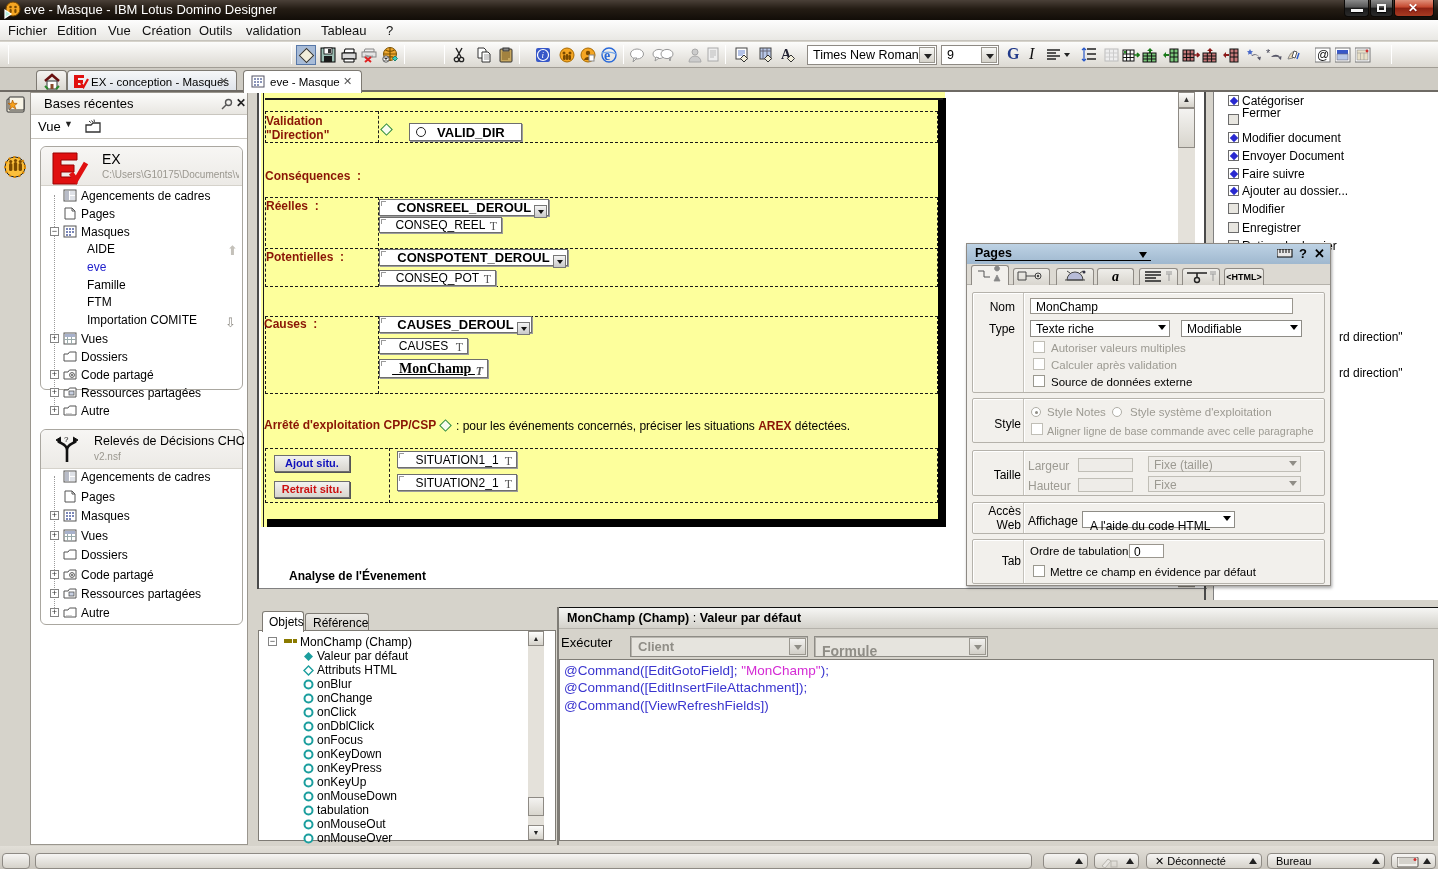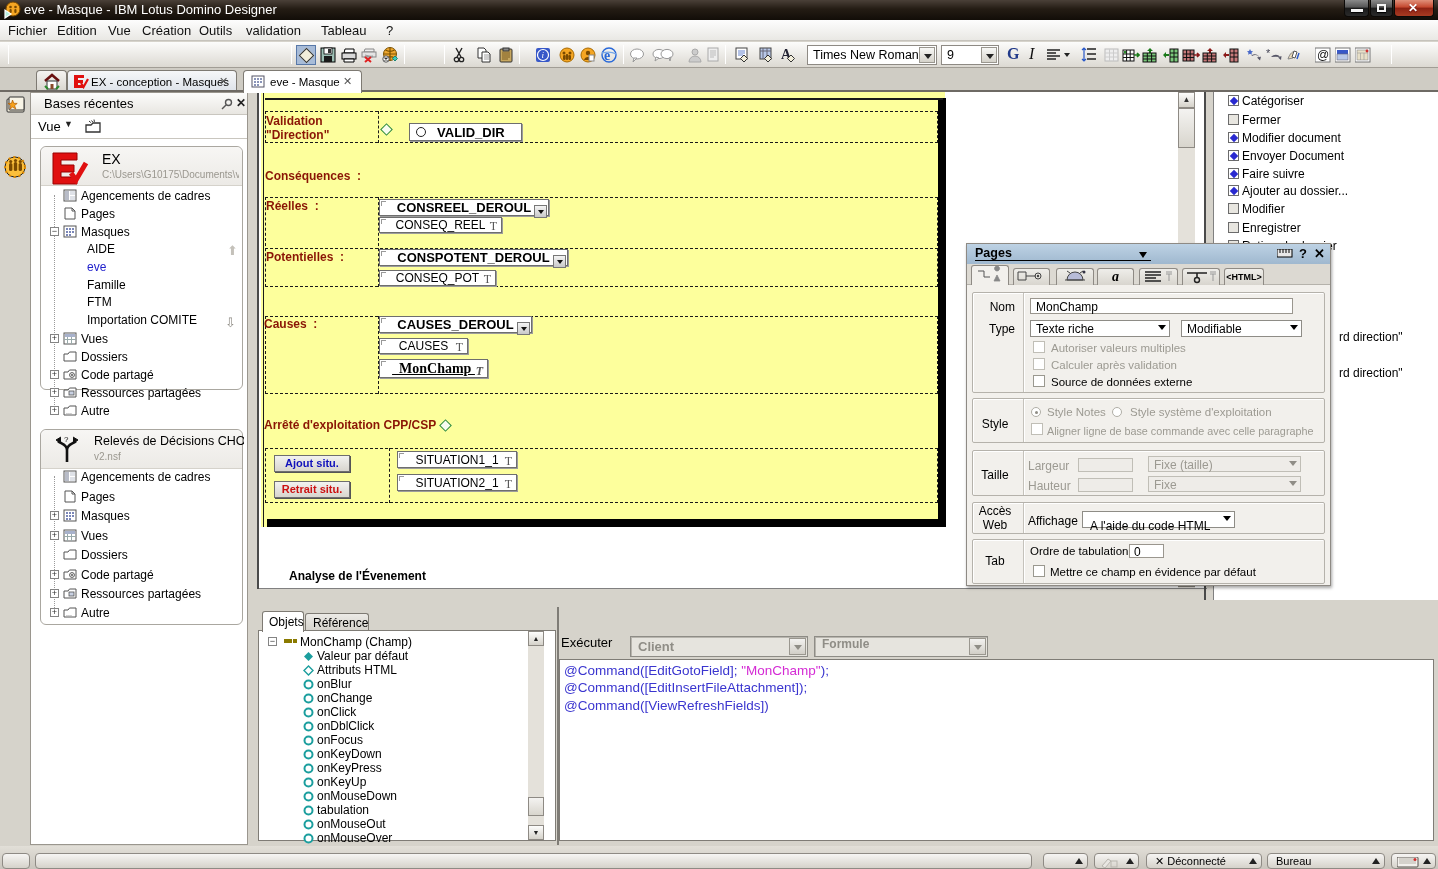--- a/index.html
+++ b/index.html
@@ -43,21 +43,21 @@
 .arow{position:absolute;left:28px;font-size:12px;color:#000;white-space:nowrap}
 .aicn{position:absolute;left:14px;width:11px;height:11px;border:1px solid #6b6b6b;background:#fff}
 
 .btab{position:absolute;height:20px;border:1px solid #7e7a73;border-bottom:none;border-radius:3px 3px 0 0;font-size:12px;text-align:center}
 #objbox{left:258px;top:538px;width:298px;height:211px;background:#fff;border:1px solid #7f7c76}
 #codebox{left:559px;top:567px;width:875px;height:182px;background:#fff;border:1px solid #7f7c76;font-size:13.5px}
 .orow{position:absolute;font-size:12px;white-space:nowrap}
 
 #champ{left:966px;top:151px;width:365px;height:343px;background:#f2f0ec;border:1px solid #8e8a84;box-shadow:1px 2px 3px rgba(0,0,0,.35)}
 .sect{position:absolute;left:5px;width:353px;border:1px solid #b5b2ab;border-radius:2px;box-shadow:inset 1px 1px 0 #fff}
-.slab{position:absolute;font-size:12px;color:#000;text-align:center;width:52px}
+.slab{position:absolute;font-size:12px;color:#000;text-align:right;width:52px}
 .cdd{position:absolute;background:#fff;border:1px solid #8e8c86;font-size:12px}
 .cdd .ar{position:absolute;right:3px;top:4px;width:0;height:0;border:4px solid transparent;border-top:5px solid #000}
 .cb{position:absolute;width:12px;height:12px;background:#fff;border:1px solid #9a988f}
 .gtx{color:#9c9a92}
 
 #status{left:0;top:846px;width:1438px;height:23px;background:linear-gradient(#e2dfd8,#c9c5bd)}
 .seg{position:absolute;top:7px;height:16px;border:1px solid #8e8a84;border-radius:4px;background:linear-gradient(#f6f5f3,#d5d2ca);font-size:11px}
 .seg .up{position:absolute;right:4px;top:4px;width:0;height:0;border:4px solid transparent;border-bottom:6px solid #222;border-top:none}
 </style></head>
 <body>
@@ -534,20 +534,21 @@
 
   <div class="dash" style="left:6px;top:224px;width:673px;height:78px"></div>
   <div class="ab" style="left:119px;top:224px;width:1px;height:78px;border-left:1px dashed #1a1a1a"></div>
   <div class="mar" style="left:5px;top:225px">Causes&nbsp; :</div>
   <div class="fbox" style="left:120px;top:224px;width:153px;height:17px;font-weight:bold;font-size:13px;line-height:16px">CAUSES_DEROUL<span class="ddbtn"></span></div>
   <div class="fbox" style="left:120px;top:246px;width:89px;height:16px;line-height:15px">CAUSES<span class="ticn">T</span></div>
   <div class="fbox" style="left:120px;top:267px;width:109px;height:19px;line-height:17px;font-family:'Liberation Serif',serif;font-weight:bold;font-size:14px"><u>&nbsp;&nbsp;MonChamp&nbsp;</u><span class="ticn" style="font-style:italic;top:3px">T</span></div>
 
   <div class="mar" style="left:5px;top:326px">Arrêté d'exploitation CPP/CSP</div>
   <div class="gdia" style="left:182px;top:329px"></div>
+  <div class="tx" style="left:197px;top:327px;font-size:12px;color:#000">: pour les événements concernés, préciser les situations <b style="color:#8a1505">AREX</b> détectées.</div>
 
   <div class="dash" style="left:6px;top:356px;width:673px;height:55px"></div>
   <div class="ab" style="left:130px;top:356px;width:1px;height:55px;border-left:1px dashed #1a1a1a"></div>
   <div class="ab" style="left:15px;top:363px;width:76px;height:17px;background:linear-gradient(#f2f2f0,#d8d5ce);border:1px solid #6e6e6e;box-shadow:1px 1px 0 #555;font-size:11px;font-weight:bold;color:#1111bb;text-align:center;line-height:15px">Ajout situ.</div>
   <div class="ab" style="left:15px;top:389px;width:76px;height:17px;background:linear-gradient(#f2f2f0,#d8d5ce);border:1px solid #6e6e6e;box-shadow:1px 1px 0 #555;font-size:11px;font-weight:bold;color:#cc1111;text-align:center;line-height:15px">Retrait situ.</div>
   <div class="fbox" style="left:138px;top:359px;width:120px;height:17px;line-height:16px">SITUATION1_1<span class="ticn">T</span></div>
   <div class="fbox" style="left:138px;top:382px;width:120px;height:17px;line-height:16px">SITUATION2_1<span class="ticn">T</span></div>
 
   <div class="tx" style="left:30px;top:477px;font-size:12px;font-weight:bold;color:#000">Analyse de l'Évenement</div>
   <div class="ab" style="left:0;top:496px;width:948px;height:1px;background:#808080"></div>
@@ -557,21 +558,21 @@
     <div style="position:absolute;left:0;top:16px;width:17px;height:40px;background:linear-gradient(#f4f3f1,#d8d5cd);border:1px solid #8e8a84"></div>
     <div style="position:absolute;left:0;bottom:1px;width:17px;height:16px;background:linear-gradient(#fdfdfc,#d5d2ca);border:1px solid #8e8a84;font-size:8px;text-align:center;line-height:14px;color:#333">▼</div>
   </div>
  </div>
  <div class="ab" id="actions">
   <div class="aicn" style="top:3px">
         <span style="position:absolute;left:1.5px;top:1.5px;width:6px;height:6px;background:#2a2ad0;transform:rotate(45deg)"></span>
       </div>
       <div class="arow" style="top:2px">Catégoriser</div>
   <div class="aicn" style="top:22px;background:#e8e6e0"></div>
-      <div class="arow" style="top:21px">Fermer</div>
+      <div class="arow" style="top:14px">Fermer</div>
   <div class="aicn" style="top:40px">
         <span style="position:absolute;left:1.5px;top:1.5px;width:6px;height:6px;background:#2a2ad0;transform:rotate(45deg)"></span>
       </div>
       <div class="arow" style="top:39px">Modifier document</div>
   <div class="aicn" style="top:58px">
         <span style="position:absolute;left:1.5px;top:1.5px;width:6px;height:6px;background:#2a2ad0;transform:rotate(45deg)"></span>
       </div>
       <div class="arow" style="top:57px">Envoyer Document</div>
   <div class="aicn" style="top:76px">
         <span style="position:absolute;left:1.5px;top:1.5px;width:6px;height:6px;background:#2a2ad0;transform:rotate(45deg)"></span>
@@ -661,29 +662,32 @@
       </svg>
       <div class="orow" style="left:58px;top:200px">onMouseOver</div>
   <div class="ab" style="left:269px;top:0;width:16px;height:209px;background:#e4e1da">
    <div style="position:absolute;left:0;top:0;width:16px;height:15px;background:linear-gradient(#fdfdfc,#d5d2ca);border:1px solid #8e8a84;font-size:7px;text-align:center;line-height:13px;color:#222">▲</div>
    <div style="position:absolute;left:0;top:166px;width:16px;height:19px;background:linear-gradient(#f4f3f1,#d8d5cd);border:1px solid #8e8a84"></div>
    <div style="position:absolute;left:0;bottom:0;width:16px;height:15px;background:linear-gradient(#fdfdfc,#d5d2ca);border:1px solid #8e8a84;font-size:7px;text-align:center;line-height:13px;color:#222">▼</div>
   </div>
  </div>
 
  <div class="ab" style="left:557px;top:515px;width:2px;height:238px;background:#7f7c76"></div>
+ <div class="ab" style="left:559px;top:515px;width:879px;height:22px;background:linear-gradient(#f6f6f4,#d3d1ca);border-top:1px solid #111;border-bottom:1px solid #b5b2ab">
+  <span class="tx" style="left:8px;top:3px;font-size:12.5px"><b>MonChamp (Champ)</b> : <b>Valeur par défaut</b></span>
+ </div>
  <div class="tx" style="left:561px;top:543px;font-size:13px">Exécuter</div>
  <div class="ab" style="left:630px;top:544px;width:178px;height:21px;background:#e6e4de;border:1px solid #8e8c86;box-shadow:inset 1px 1px 0 #b8b5ae">
   <span class="tx" style="left:7px;top:2px;font-size:13px;font-weight:bold;color:#8f8d86">Client</span>
   <span style="position:absolute;right:1px;top:1px;width:17px;height:17px;background:linear-gradient(#f2f1ef,#d2cfc8);border:1px solid #9a978f">
         <i style="position:absolute;left:4px;top:6px;width:0;height:0;border:4px solid transparent;border-top:5px solid #8f8d86"></i>
       </span>
  </div>
  <div class="ab" style="left:814px;top:544px;width:174px;height:21px;background:#e6e4de;border:1px solid #8e8c86;box-shadow:inset 1px 1px 0 #b8b5ae">
-  <span class="tx" style="left:7px;top:0;font-size:12px;font-weight:bold;color:#8f8d86">Formule</span>
+  <span class="tx" style="left:7px;top:6px;font-size:14px;font-weight:bold;color:#8f8d86">Formule</span>
   <span style="position:absolute;right:1px;top:1px;width:17px;height:17px;background:linear-gradient(#f2f1ef,#d2cfc8);border:1px solid #9a978f">
         <i style="position:absolute;left:4px;top:6px;width:0;height:0;border:4px solid transparent;border-top:5px solid #8f8d86"></i>
       </span>
  </div>
  <div class="ab" id="codebox">
   <div class="tx" style="left:4px;top:3px;color:#3a35cf">@Command([EditGotoField]; <span style="color:#d42bd4">"MonChamp"</span>);</div>
   <div class="tx" style="left:4px;top:20px;color:#3a35cf">@Command([EditInsertFileAttachment]);</div>
   <div class="tx" style="left:4px;top:38px;color:#3a35cf">@Command([ViewRefreshFields])</div>
  </div>
  <div class="ab" id="champ">

